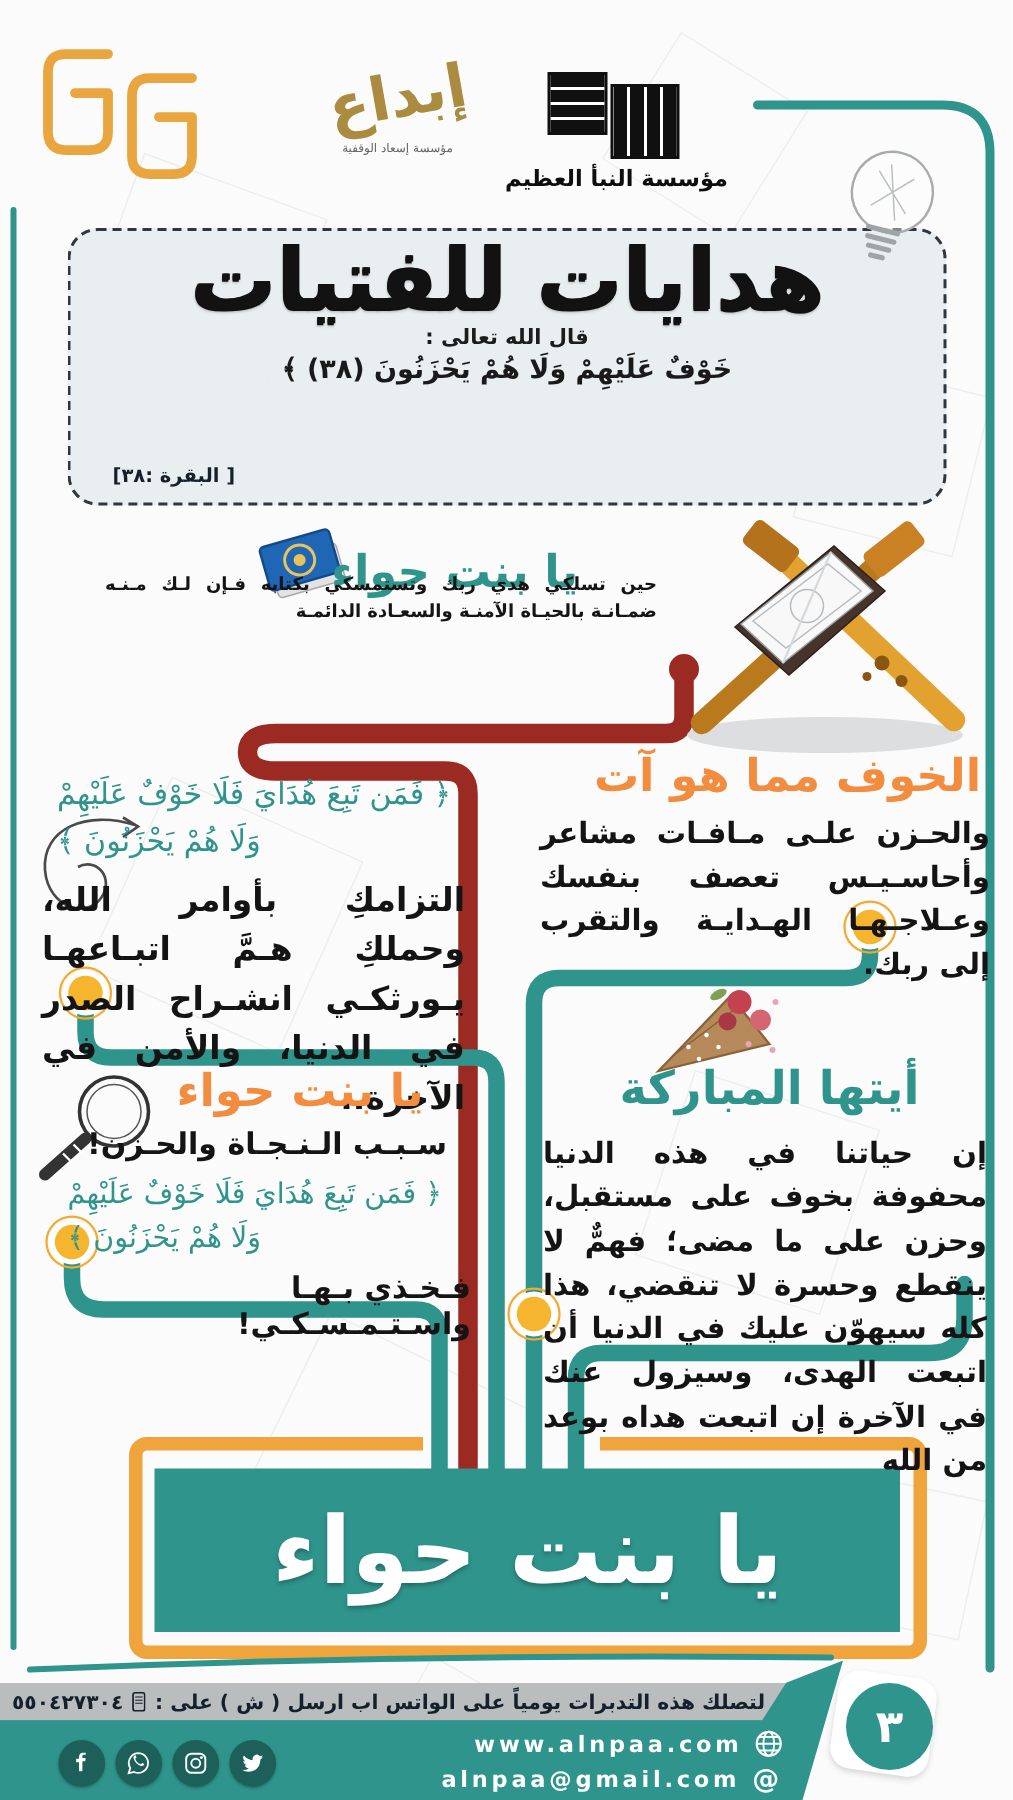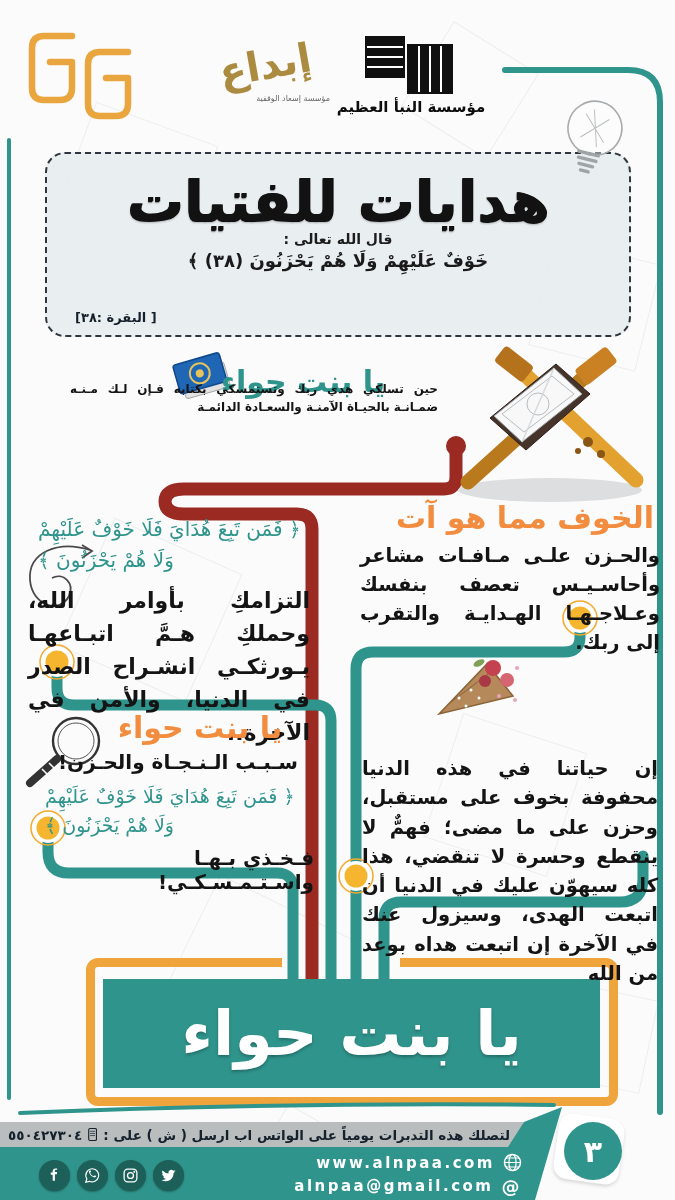--- a/index.html
+++ b/index.html
@@ -13,32 +13,32 @@
   .bg-sq { position:absolute; border:1px solid #e9ebeb; opacity:.8; z-index:0; pointer-events:none; }
   svg.overlay { position:absolute; left:0; top:0; z-index:3; }
   .txt { color:#141414; font-weight:700; direction:rtl; }
   .just { text-align:justify; text-align-last:right; }
   .h-teal { color:#2f948c; font-weight:800; }
   .h-orange { color:#f28c3e; font-weight:800; }
   .verse-teal { color:#2f948c; font-weight:400; text-align:left; }
   
   #logo-ebdaa { z-index:5; width:130px; text-align:center; }
   #logo-ebdaa .cal { font-size:40px; font-weight:bold; color:#ab8b40; transform:rotate(-10deg); }
-  #logo-ebdaa .cap { font-size:8px; color:#666; margin-top:6px; letter-spacing:.5px;text-align:right; }
+  #logo-ebdaa .cap { font-size:8px; color:#666; margin-top:6px; letter-spacing:.5px; }
   #logo-naba { z-index:5; width:150px; text-align:center; }
   .glyph { position:relative; width:92px; height:58px; margin:0 auto; }
   .glyph .b1 { position:absolute; left:0; top:0; width:40px; height:42px;
     background:repeating-linear-gradient(180deg,#101010 0 8px,#ffffff 8px 10px); border:2px solid #101010;}
   .glyph .b2 { position:absolute; right:4px; top:8px; width:46px; height:50px;
     background:repeating-linear-gradient(90deg,#101010 0 9px,#ffffff 9px 11px); border:2px solid #101010;}
   #logo-naba .cap { font-size:15px; font-weight:900; color:#0d0d0d; margin-top:4px; }
   
   #title-box { left:45px; top:152px; width:586px; height:185px; z-index:2;
     background:#e7eceee8; border:2.5px dashed #2f3640; border-radius:20px; text-align:center; }
-  #main-title { font-size:57px; font-weight:bold; color:#121212; line-height:1.1; margin-top:16px;
+  #main-title { font-size:57px; font-weight:bold; color:#121212; line-height:1.1; margin-top:2px;
     text-shadow:0 1px 0 #111, 1px 0 0 #111, 0 2px 2px rgba(0,0,0,.25); }
   #title-intro { font-size:14px; font-weight:800; color:#1c1c1c; margin-top:-2px; }
   .q-line { font-size:18px; font-weight:800; color:#1a1a1a; white-space:nowrap; line-height:1.55; }
   #verse-ref { position:absolute; left:28px; bottom:10px; font-size:13px; font-weight:800; color:#15202b; }
   
   #banner-frame { left:86px; top:958px; width:532px; height:148px; z-index:1;
     border:9px solid #f0a43c; border-radius:12px; }
   #frame-gap { left:282px; top:948px; width:118px; height:30px; background:#fbfbfb; z-index:2; }
   #banner { left:103px; top:979px; width:497px; height:109px; z-index:4; background:#2f948c;
     display:flex; align-items:center; justify-content:center; }
@@ -141,21 +141,21 @@
       <path d="M46,6 L18,6 Q6,6 6,18 L6,58 Q6,70 18,70 L34,70 Q46,70 46,58 L46,32 L24,32"></path>
       <path transform="translate(56,16)" d="M46,6 L18,6 Q6,6 6,18 L6,58 Q6,70 18,70 L34,70 Q46,70 46,58 L46,32 L24,32"></path>
     </g>
   </svg>
 
   <div class="abs" id="logo-ebdaa" style="left:200px;top:42px;">
     <div class="cal">إبداع</div>
     <div class="cap">مؤسسة إسعاد الوقفية</div>
   </div>
 
-  <div class="abs" id="logo-naba" style="left:336px;top:36px;">
+  <div class="abs" id="logo-naba" style="left:336px;top:48px;">
     <div class="glyph">
       <span class="b1"></span>
       <span class="b2"></span>
     </div>
     <div class="cap">مؤسسة النبأ العظيم</div>
   </div>
 
   <div class="abs" id="title-box">
     <div id="main-title">هدايات للفتيات</div>
     <div id="title-intro">قال الله تعالى :</div>
@@ -209,20 +209,21 @@
       <circle cx="46" cy="44" r="1.5" fill="#fff"></circle>
       <circle cx="33" cy="52" r="1.5" fill="#fff"></circle>
     <ellipse cx="46" cy="9" rx="6" ry="3" fill="#7fa055" transform="rotate(-28 46 9)"></ellipse>
     <circle cx="60" cy="14" r="8" fill="#c44250"></circle>
       <circle cx="74" cy="26" r="7" fill="#d56671"></circle>
       <circle cx="52" cy="27" r="6" fill="#a93845"></circle>
     <circle cx="84" cy="14" r="2" fill="#e7a6b8"></circle>
       <circle cx="82" cy="46" r="2" fill="#e7a6b8"></circle>
       <circle cx="66" cy="42" r="2" fill="#e7a6b8"></circle>
   </svg>
+  <div class="abs h-teal" style="left:382px;top:708px;width:262px;font-size:31px;text-align:center;z-index:5">أيتها المباركة</div>
   <div class="abs txt just" style="left:362px;top:754px;width:296px;font-size:19.5px;line-height:1.5;z-index:5">إن حياتنا في هذه الدنيا محفوفة بخوف على مستقبل، وحزن على ما مضى؛ فهمٌّ لا ينقطع وحسرة لا تنقضي، هذا كله سيهوّن عليك في الدنيا أن اتبعت الهدى، وسيزول عنك في الآخرة إن اتبعت هداه بوعد من الله</div>
 
   <div class="abs" id="banner">
     <span class="t">يا بنت حواء</span>
   </div>
 
   <div class="abs" id="footer-band"></div>
 
   <div class="abs" id="footer-gray">
     <span class="t">لتصلك هذه التدبرات يومياً على الواتس اب ارسل ( ش ) على :</span>

